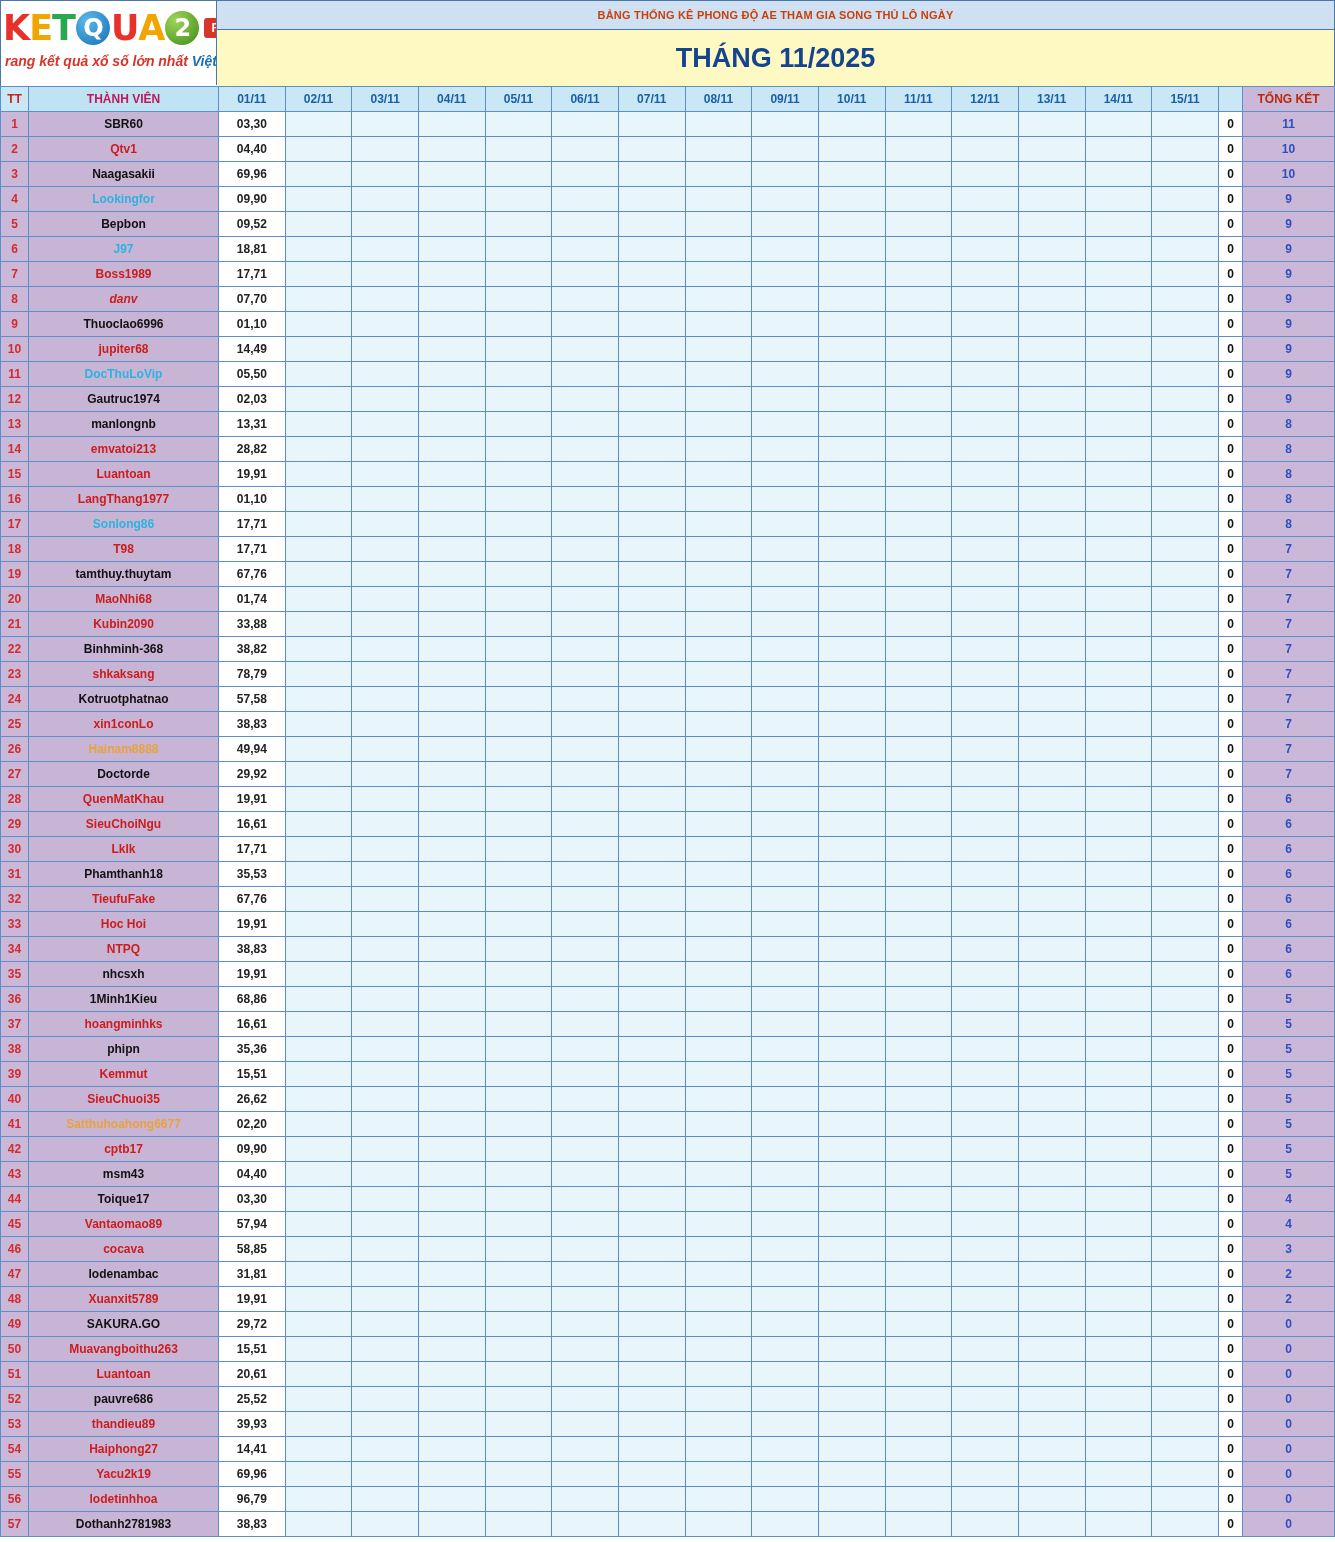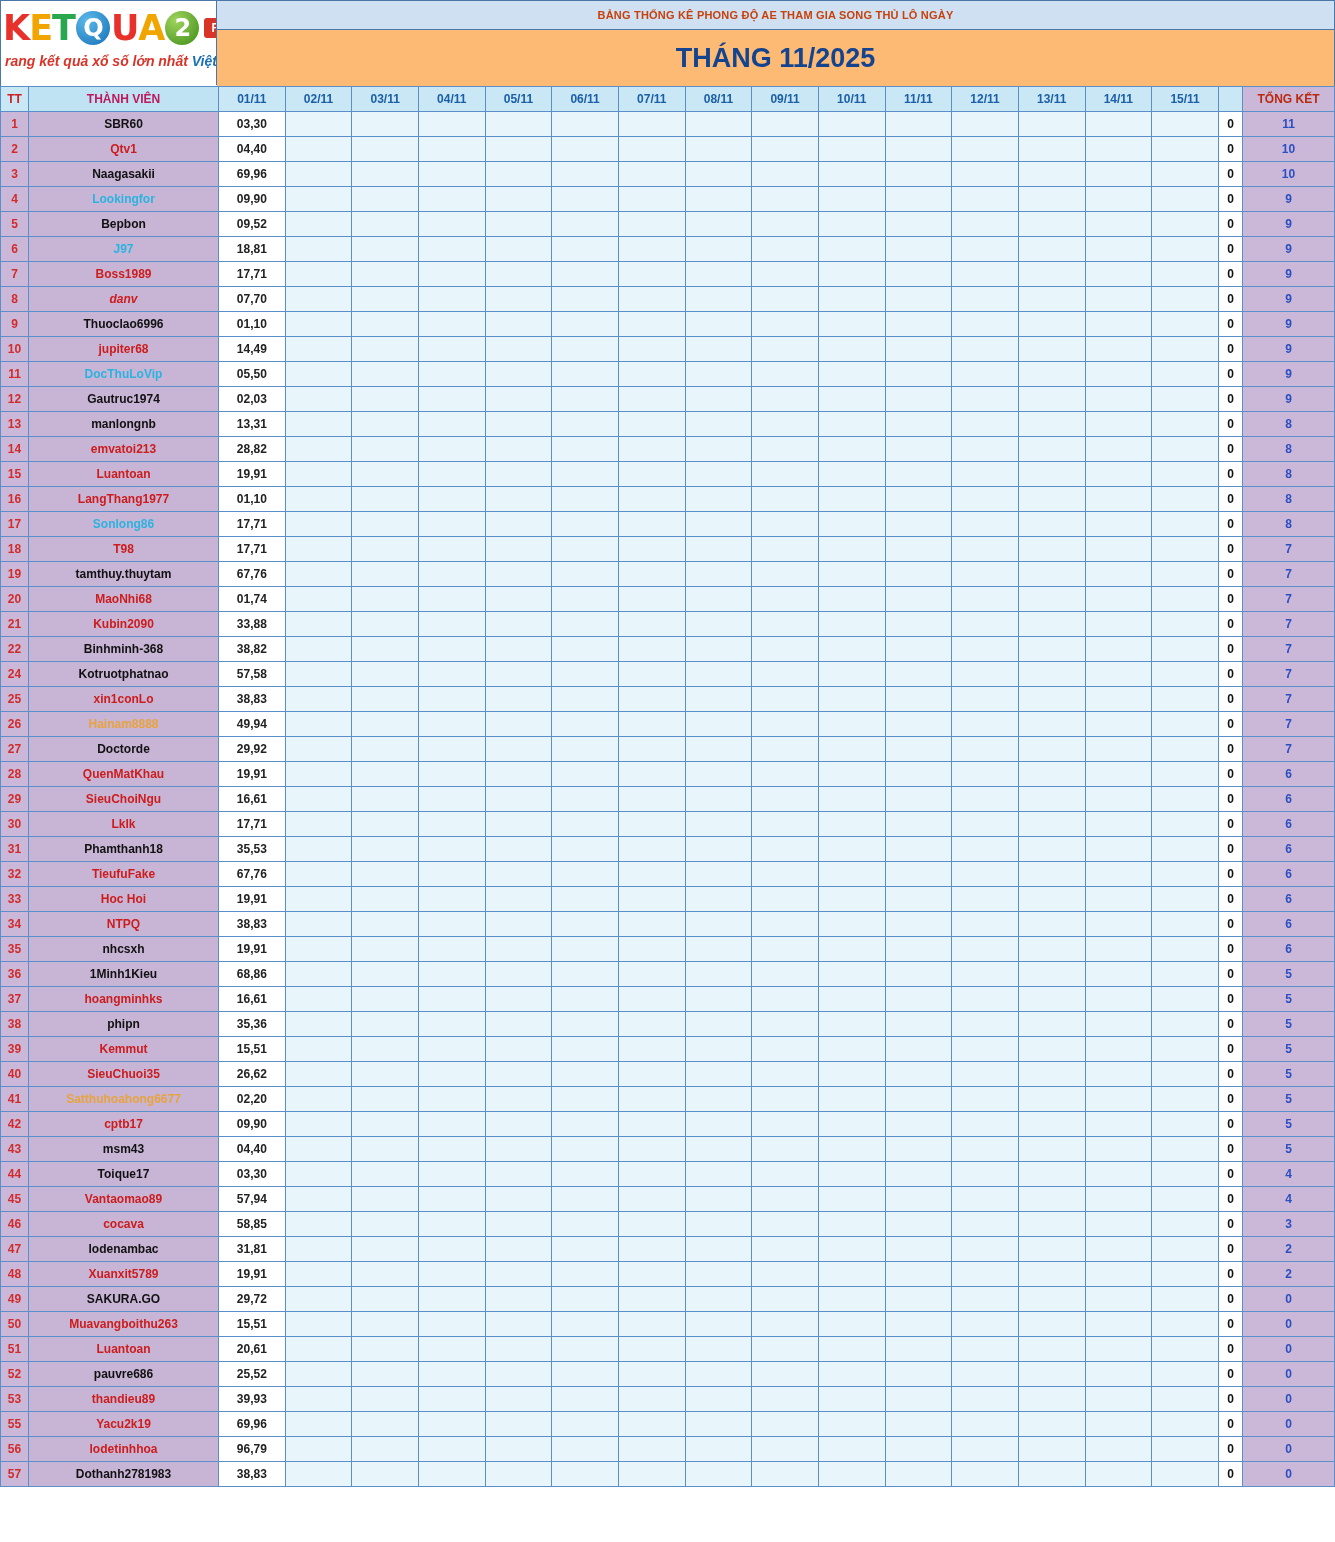--- a/index.html
+++ b/index.html
@@ -107,21 +107,21 @@
     justify-content: center;
   }
   .header-top-text {
     color: #c8410b;
     font-size: 11px;
     font-weight: bold;
     letter-spacing: .2px;
   }
   .header-month {
     flex: 1;
-    background: #fdba74;
+    background: #fef9c3;
     display: flex;
     align-items: center;
     justify-content: center;
   }
   .header-month-text {
     color: #14448f;
     font-size: 27px;
     font-weight: bold;
   }
 
@@ -718,20 +718,41 @@
           <td class="c-day"></td>
           <td class="c-day"></td>
           <td class="c-day"></td>
           <td class="c-day"></td>
           <td class="c-day"></td>
           <td class="c-day"></td>
           <td class="c-zero">0</td>
           <td class="c-total">7</td>
         </tr>
         <tr>
+          <td class="c-tt">23</td>
+          <td class="c-member"><span class="n-red">shkaksang</span></td>
+          <td class="c-day1">78,79</td>
+          <td class="c-day"></td>
+          <td class="c-day"></td>
+          <td class="c-day"></td>
+          <td class="c-day"></td>
+          <td class="c-day"></td>
+          <td class="c-day"></td>
+          <td class="c-day"></td>
+          <td class="c-day"></td>
+          <td class="c-day"></td>
+          <td class="c-day"></td>
+          <td class="c-day"></td>
+          <td class="c-day"></td>
+          <td class="c-day"></td>
+          <td class="c-day"></td>
+          <td class="c-zero">0</td>
+          <td class="c-total">7</td>
+        </tr>
+        <tr>
           <td class="c-tt">24</td>
           <td class="c-member"><span class="n-black">Kotruotphatnao</span></td>
           <td class="c-day1">57,58</td>
           <td class="c-day"></td>
           <td class="c-day"></td>
           <td class="c-day"></td>
           <td class="c-day"></td>
           <td class="c-day"></td>
           <td class="c-day"></td>
           <td class="c-day"></td>
@@ -1330,20 +1351,41 @@
           <td class="c-day"></td>
           <td class="c-day"></td>
           <td class="c-day"></td>
           <td class="c-zero">0</td>
           <td class="c-total">0</td>
         </tr>
         <tr>
           <td class="c-tt">53</td>
           <td class="c-member"><span class="n-red">thandieu89</span></td>
           <td class="c-day1">39,93</td>
+          <td class="c-day"></td>
+          <td class="c-day"></td>
+          <td class="c-day"></td>
+          <td class="c-day"></td>
+          <td class="c-day"></td>
+          <td class="c-day"></td>
+          <td class="c-day"></td>
+          <td class="c-day"></td>
+          <td class="c-day"></td>
+          <td class="c-day"></td>
+          <td class="c-day"></td>
+          <td class="c-day"></td>
+          <td class="c-day"></td>
+          <td class="c-day"></td>
+          <td class="c-zero">0</td>
+          <td class="c-total">0</td>
+        </tr>
+        <tr>
+          <td class="c-tt">54</td>
+          <td class="c-member"><span class="n-red">Haiphong27</span></td>
+          <td class="c-day1">14,41</td>
           <td class="c-day"></td>
           <td class="c-day"></td>
           <td class="c-day"></td>
           <td class="c-day"></td>
           <td class="c-day"></td>
           <td class="c-day"></td>
           <td class="c-day"></td>
           <td class="c-day"></td>
           <td class="c-day"></td>
           <td class="c-day"></td>

